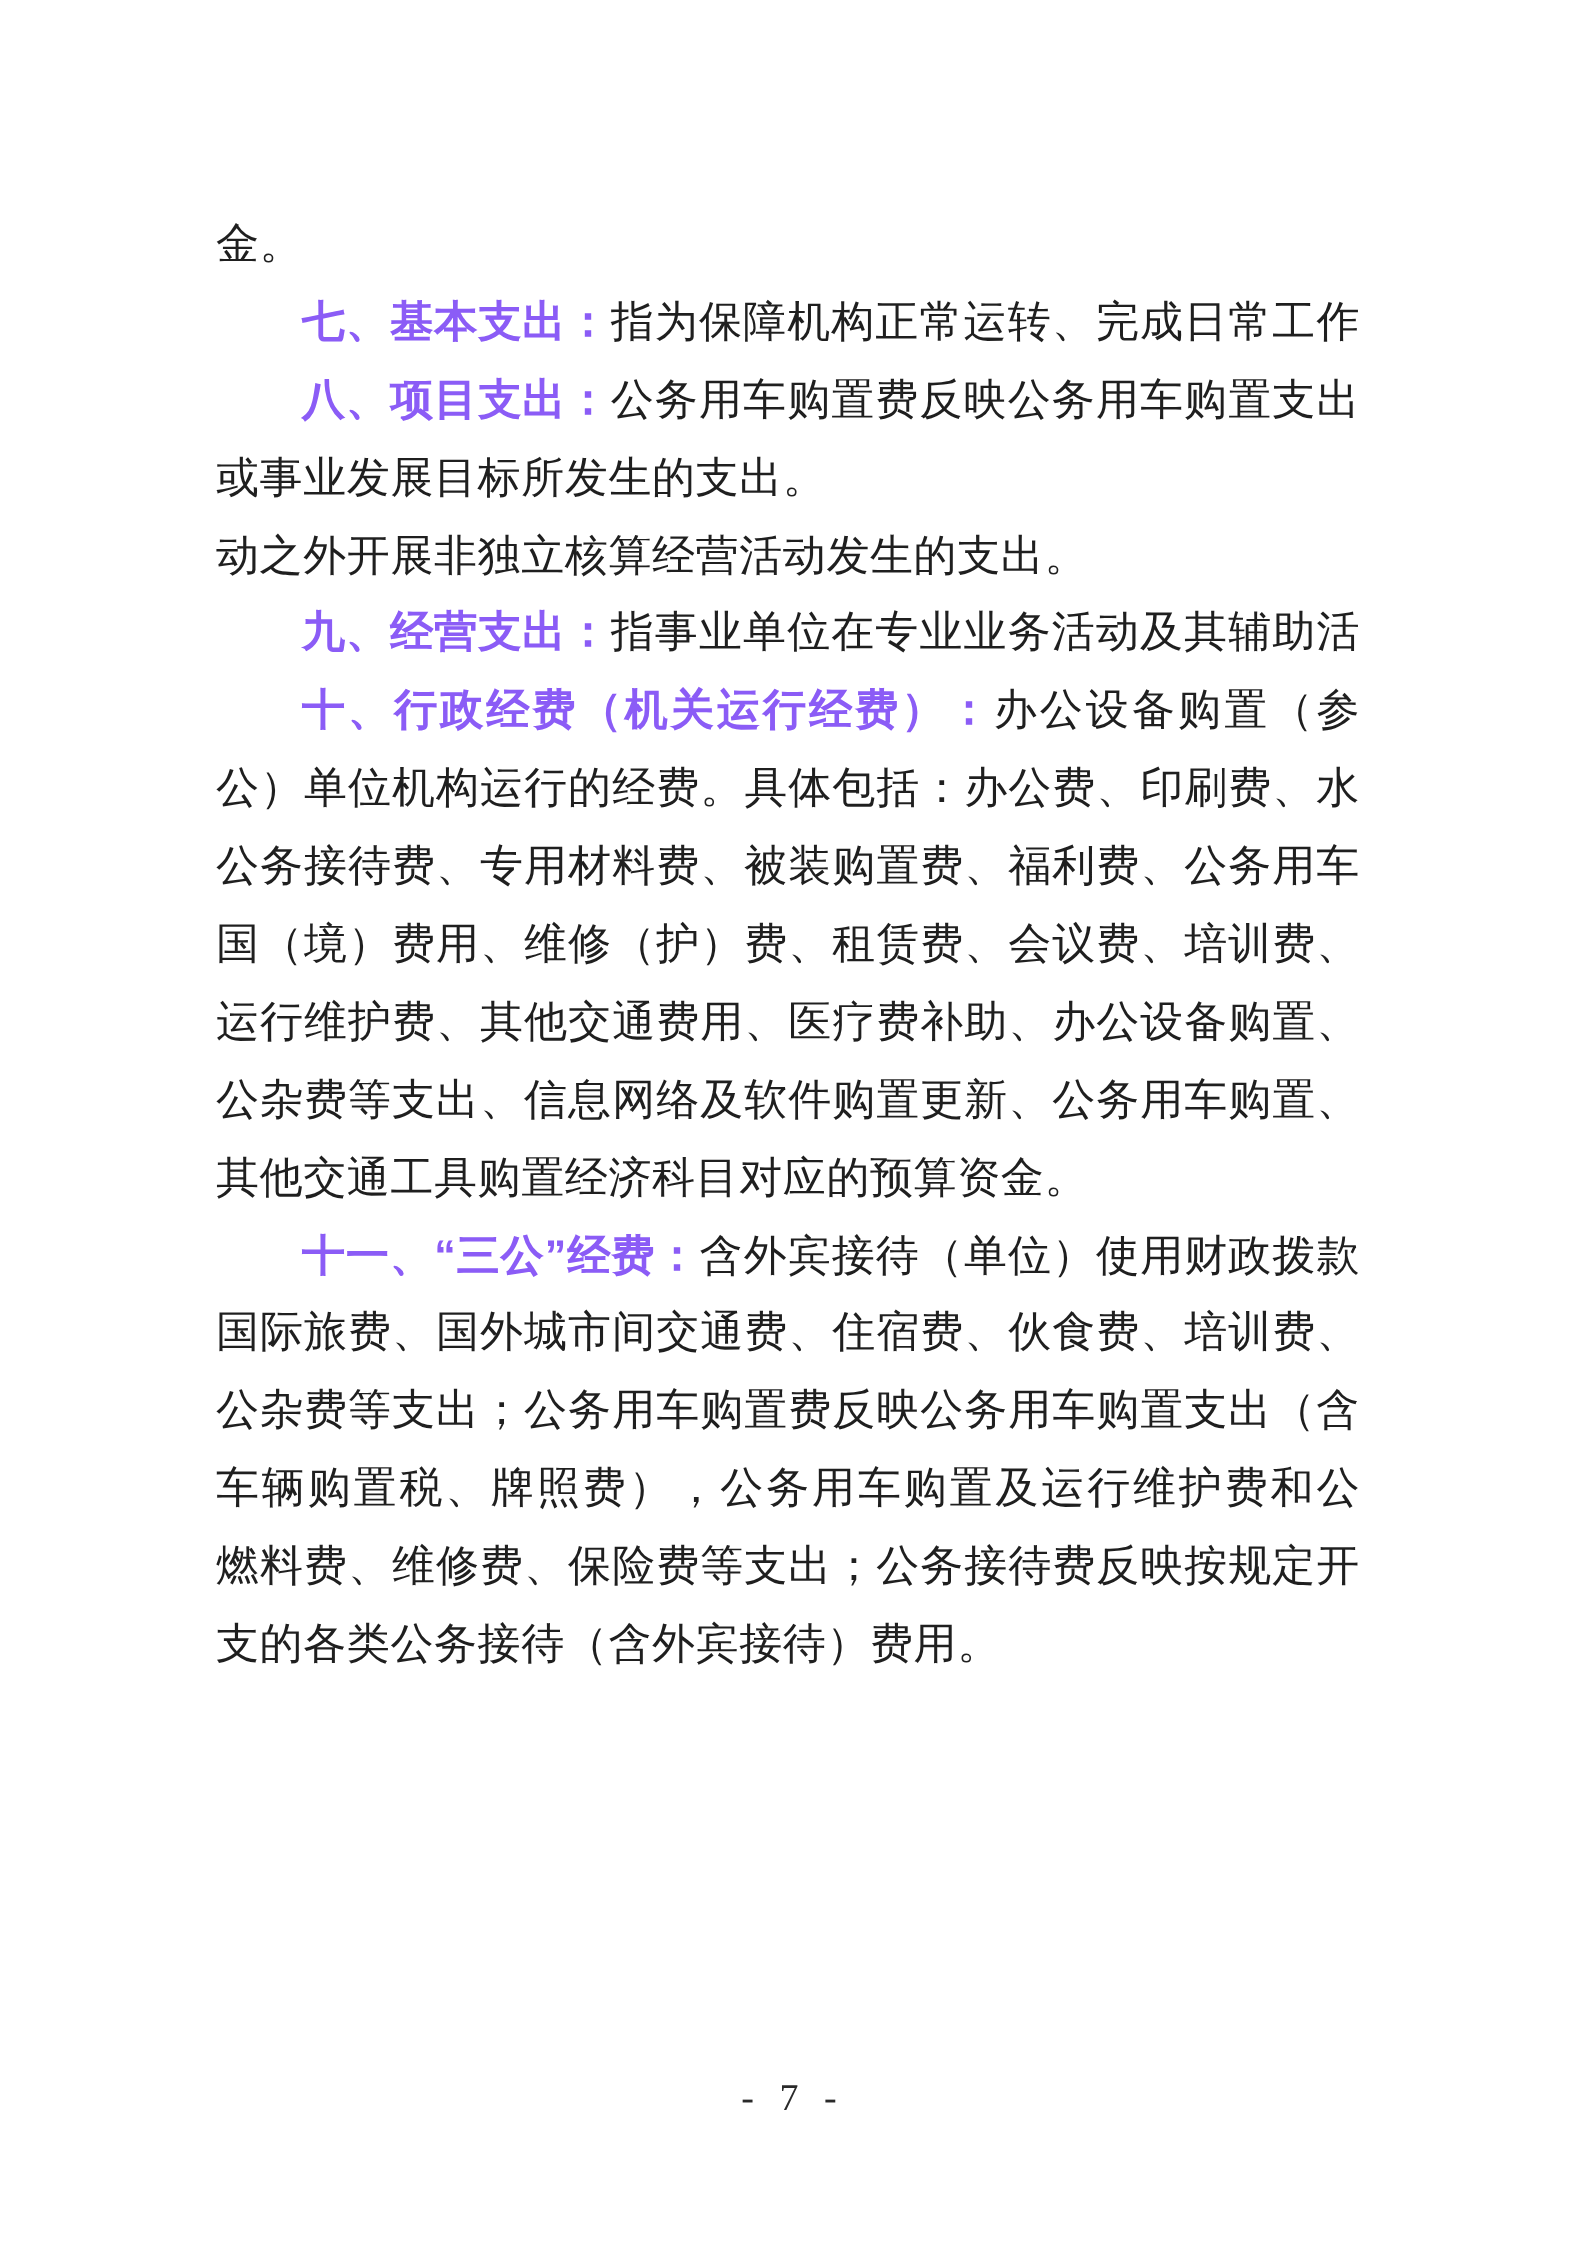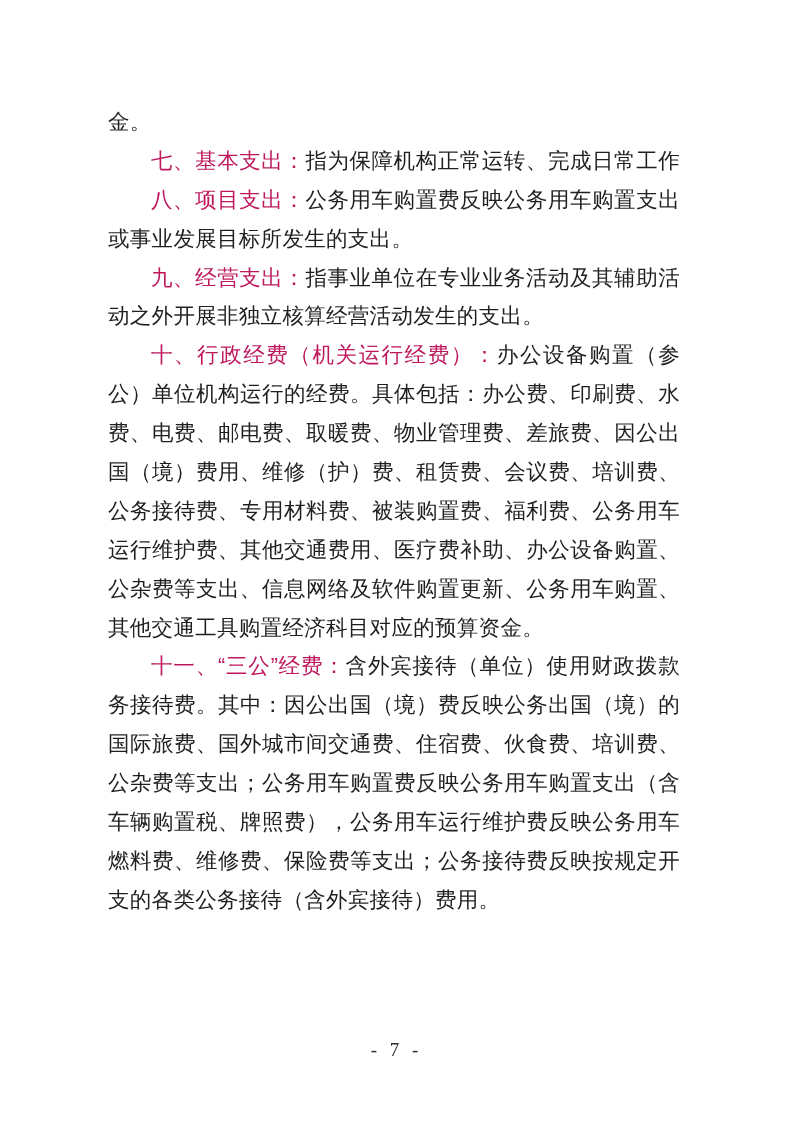--- a/index.html
+++ b/index.html
@@ -44,22 +44,22 @@
     -moz-text-align-last: justify;
     text-justify: inter-character;
   }
   .line.ind {
     text-indent: 43px;
   }
   .seg {
     font-weight: normal;
   }
   .seg.bold {
-    font-weight: 400;
-    color: #be185d;
+    font-weight: 700;
+    color: #8b5cf6;
     font-family: "Liberation Sans", "DejaVu Sans", sans-serif;
   }
   .page-number {
     position: absolute;
     left: 0;
     right: 0;
     top: 1038px;
     text-align: center;
     font-size: 19px;
     line-height: 24px;
@@ -76,37 +76,35 @@
         <div class="line"><span class="seg">金。</span></div>
       </div>
       <div class="para">
         <div class="line just ind"><span class="seg bold">七、基本支出：</span><span class="seg">指为保障机构正常运转、完成日常工作</span></div>
       </div>
       <div class="para">
         <div class="line just ind"><span class="seg bold">八、项目支出：</span><span class="seg">公务用车购置费反映公务用车购置支出</span></div>
         <div class="line"><span class="seg">或事业发展目标所发生的支出。</span></div>
       </div>
       <div class="para">
+        <div class="line"><span class="seg">动之外开展非独立核算经营活动发生的支出。</span></div>
         <div class="line just ind"><span class="seg bold">九、经营支出：</span><span class="seg">指事业单位在专业业务活动及其辅助活</span></div>
-        <div class="line"><span class="seg">动之外开展非独立核算经营活动发生的支出。</span></div>
       </div>
       <div class="para">
         <div class="line just ind"><span class="seg bold">十、行政经费（机关运行经费）：</span><span class="seg">办公设备购置（参</span></div>
         <div class="line just"><span class="seg">公）单位机构运行的经费。具体包括：办公费、印刷费、水</span></div>
-        <div class="line just"><span class="seg">费、电费、邮电费、取暖费、物业管理费、差旅费、因公出</span></div>
+        <div class="line just"><span class="seg">公务接待费、专用材料费、被装购置费、福利费、公务用车</span></div>
         <div class="line just"><span class="seg">国（境）费用、维修（护）费、租赁费、会议费、培训费、</span></div>
-        <div class="line just"><span class="seg">公务接待费、专用材料费、被装购置费、福利费、公务用车</span></div>
         <div class="line just"><span class="seg">运行维护费、其他交通费用、医疗费补助、办公设备购置、</span></div>
         <div class="line just"><span class="seg">公杂费等支出、信息网络及软件购置更新、公务用车购置、</span></div>
         <div class="line"><span class="seg">其他交通工具购置经济科目对应的预算资金。</span></div>
       </div>
       <div class="para">
         <div class="line just ind"><span class="seg bold">十一、“三公”经费：</span><span class="seg">含外宾接待（单位）使用财政拨款</span></div>
-        <div class="line just"><span class="seg">务接待费。其中：因公出国（境）费反映公务出国（境）的</span></div>
         <div class="line just"><span class="seg">国际旅费、国外城市间交通费、住宿费、伙食费、培训费、</span></div>
         <div class="line just"><span class="seg">公杂费等支出；公务用车购置费反映公务用车购置支出（含</span></div>
-        <div class="line just"><span class="seg">车辆购置税、牌照费），公务用车运行维护费反映公务用车</span></div>
+        <div class="line just"><span class="seg">车辆购置税、牌照费），公务用车购置及运行维护费和公</span></div>
         <div class="line just"><span class="seg">燃料费、维修费、保险费等支出；公务接待费反映按规定开</span></div>
         <div class="line"><span class="seg">支的各类公务接待（含外宾接待）费用。</span></div>
       </div>
     </div>
   <div class="page-number">- 7 -</div>
 </div>
 
 </body></html>

